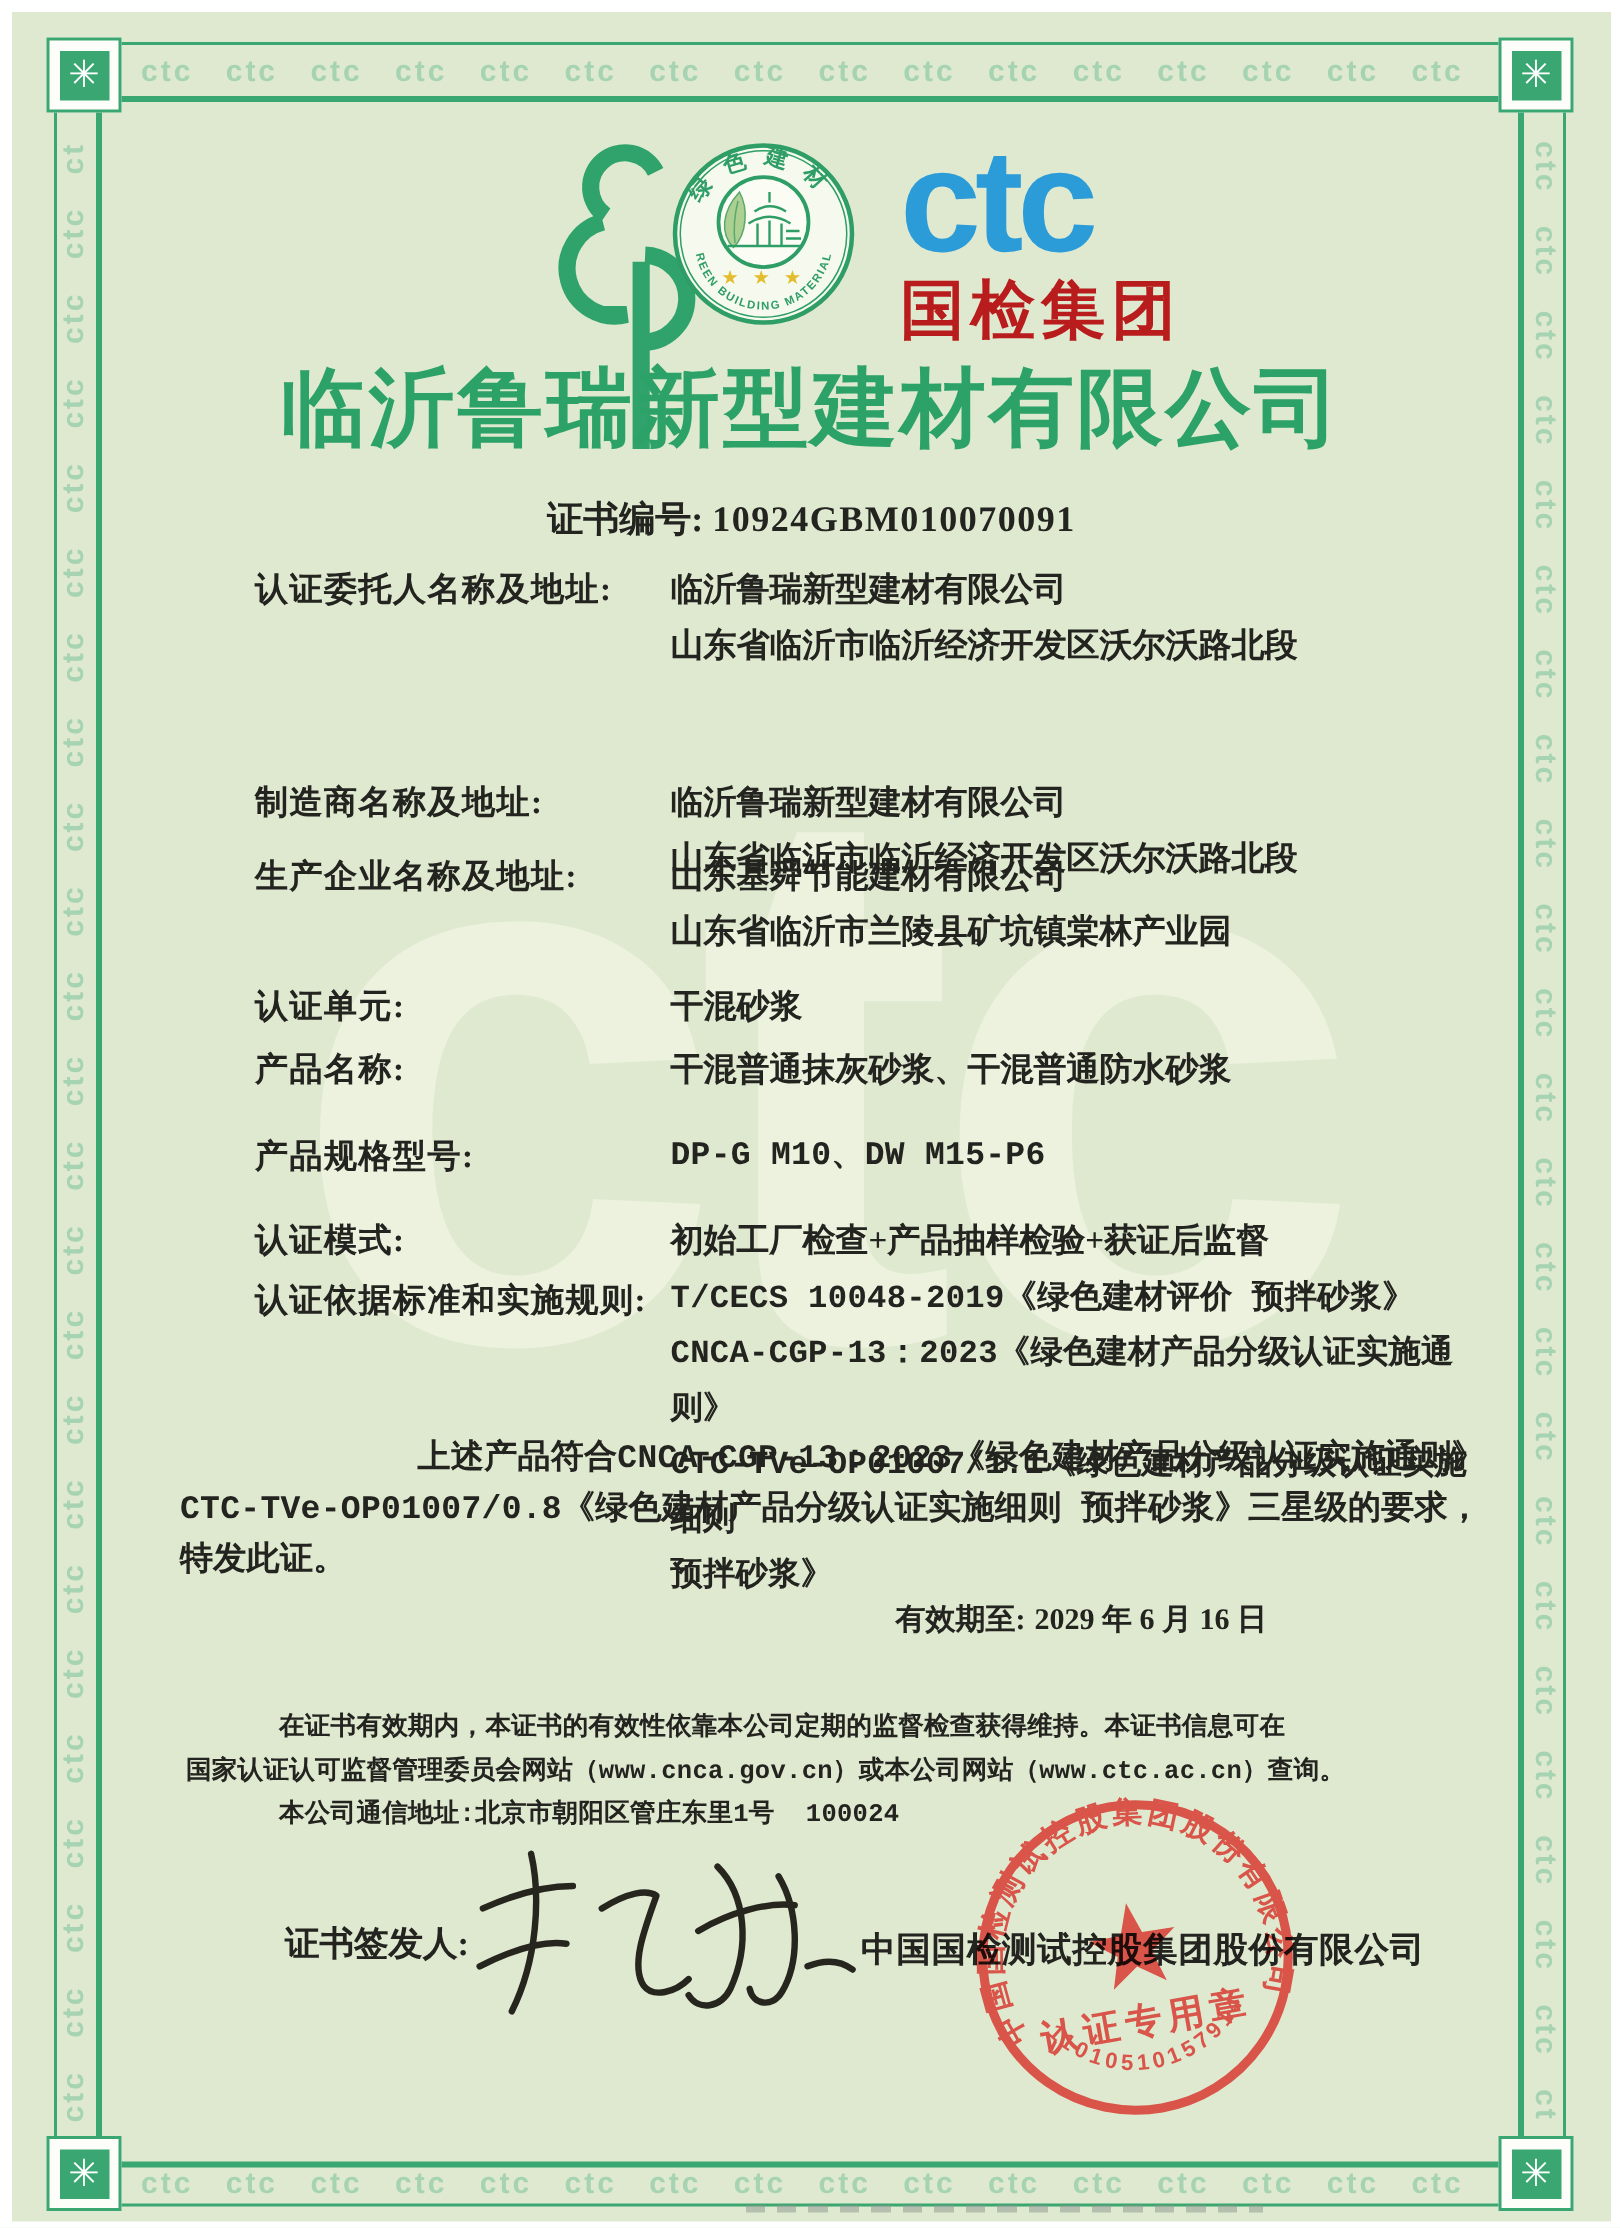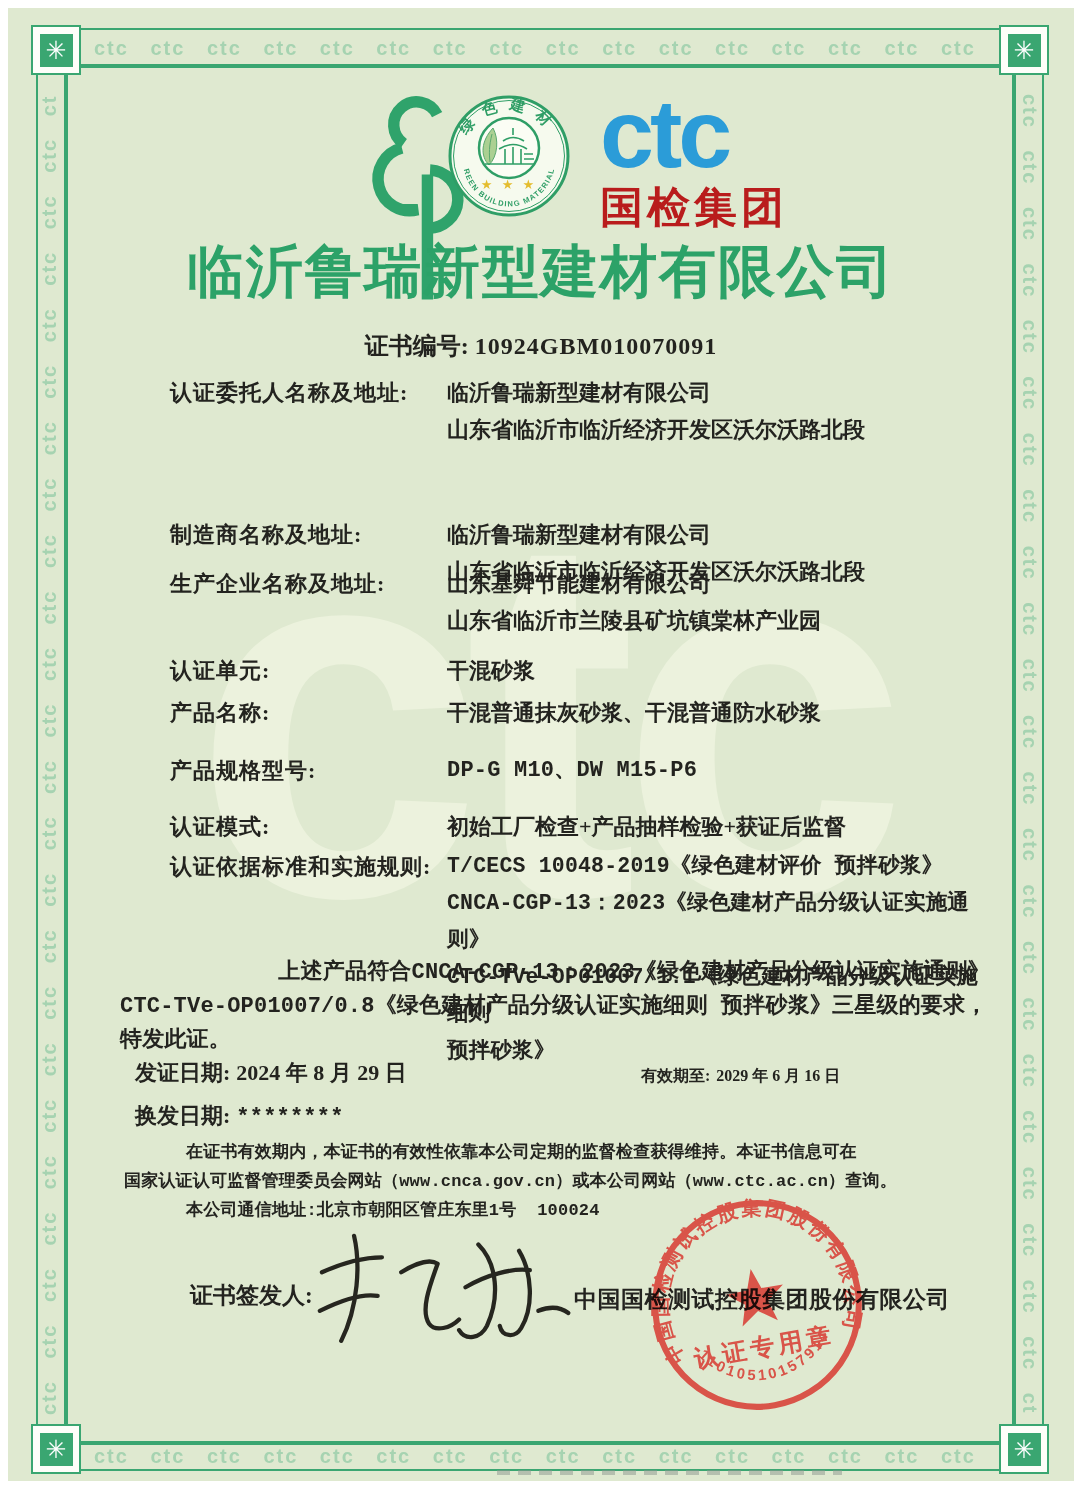--- a/index.html
+++ b/index.html
@@ -47,21 +47,21 @@
   .vline{line-height:37px;margin-top:0;}
   .row .flabel{line-height:37px;}
   .lat{font-family:Liberation Mono, monospace;font-weight:700;letter-spacing:0.2px;}
   .fs21{font-size:21.5px;}
 
   
   .statement{position:absolute;left:112px;right:84px;top:948px;font-size:22px;font-weight:700;line-height:34px;}
   .statement .indent{text-indent:38px;text-align:right;}
   .dates-left{position:absolute;left:127px;top:1050px;font-size:22px;font-weight:700;}
   .dates-left .drow2{margin-top:13px;}
-  .dates-right{position:absolute;left:633px;top:1058px;font-size:16px;font-weight:700;}
+  .dates-right{position:absolute;left:589px;top:1058px;font-size:20px;font-weight:700;}
   .dval{margin-left:6px;}
   .footer{position:absolute;left:116px;right:88px;top:1130px;font-size:17px;font-weight:700;line-height:29px;}
   .footer .indent{text-indent:62px;}
   .pre{white-space:pre;}
 
   
   .sign-label{position:absolute;left:182px;top:1272px;font-size:23px;font-weight:700;}
   .signature{position:absolute;left:290px;top:1200px;}
   .company{position:absolute;left:566px;top:1276px;font-size:23px;font-weight:700;letter-spacing:0.5px;}
   .seal{position:absolute;left:637px;top:1185px;width:224px;height:224px;transform:rotate(-10deg);
@@ -212,28 +212,20 @@
           <div class="vline">预拌砂浆》</div>
         </div>
       </div>
 
       <div class="statement lat">
         <div class="indent">上述产品符合CNCA-CGP-13：2023《绿色建材产品分级认证实施通则》</div>
         <div>CTC-TVe-OP01007/0.8《绿色建材产品分级认证实施细则 预拌砂浆》三星级的要求，</div>
         <div>特发此证。</div>
       </div>
 
-      <div class="dates-left">
-        <div>
-          <span>发证日期:</span><span class="dval">2024 年 8 月 29 日</span>
-        </div>
-        <div class="drow2">
-          <span>换发日期:</span><span class="dval lat">********</span>
-        </div>
-      </div>
       <div class="dates-right">
         <span>有效期至:</span><span class="dval">2029 年 6 月 16 日</span>
       </div>
 
       <div class="footer lat">
         <div class="indent">在证书有效期内，本证书的有效性依靠本公司定期的监督检查获得维持。本证书信息可在</div>
         <div>国家认证认可监督管理委员会网站（www.cnca.gov.cn）或本公司网站（www.ctc.ac.cn）查询。</div>
         <div class="indent pre">本公司通信地址:北京市朝阳区管庄东里1号  100024</div>
       </div>
 

